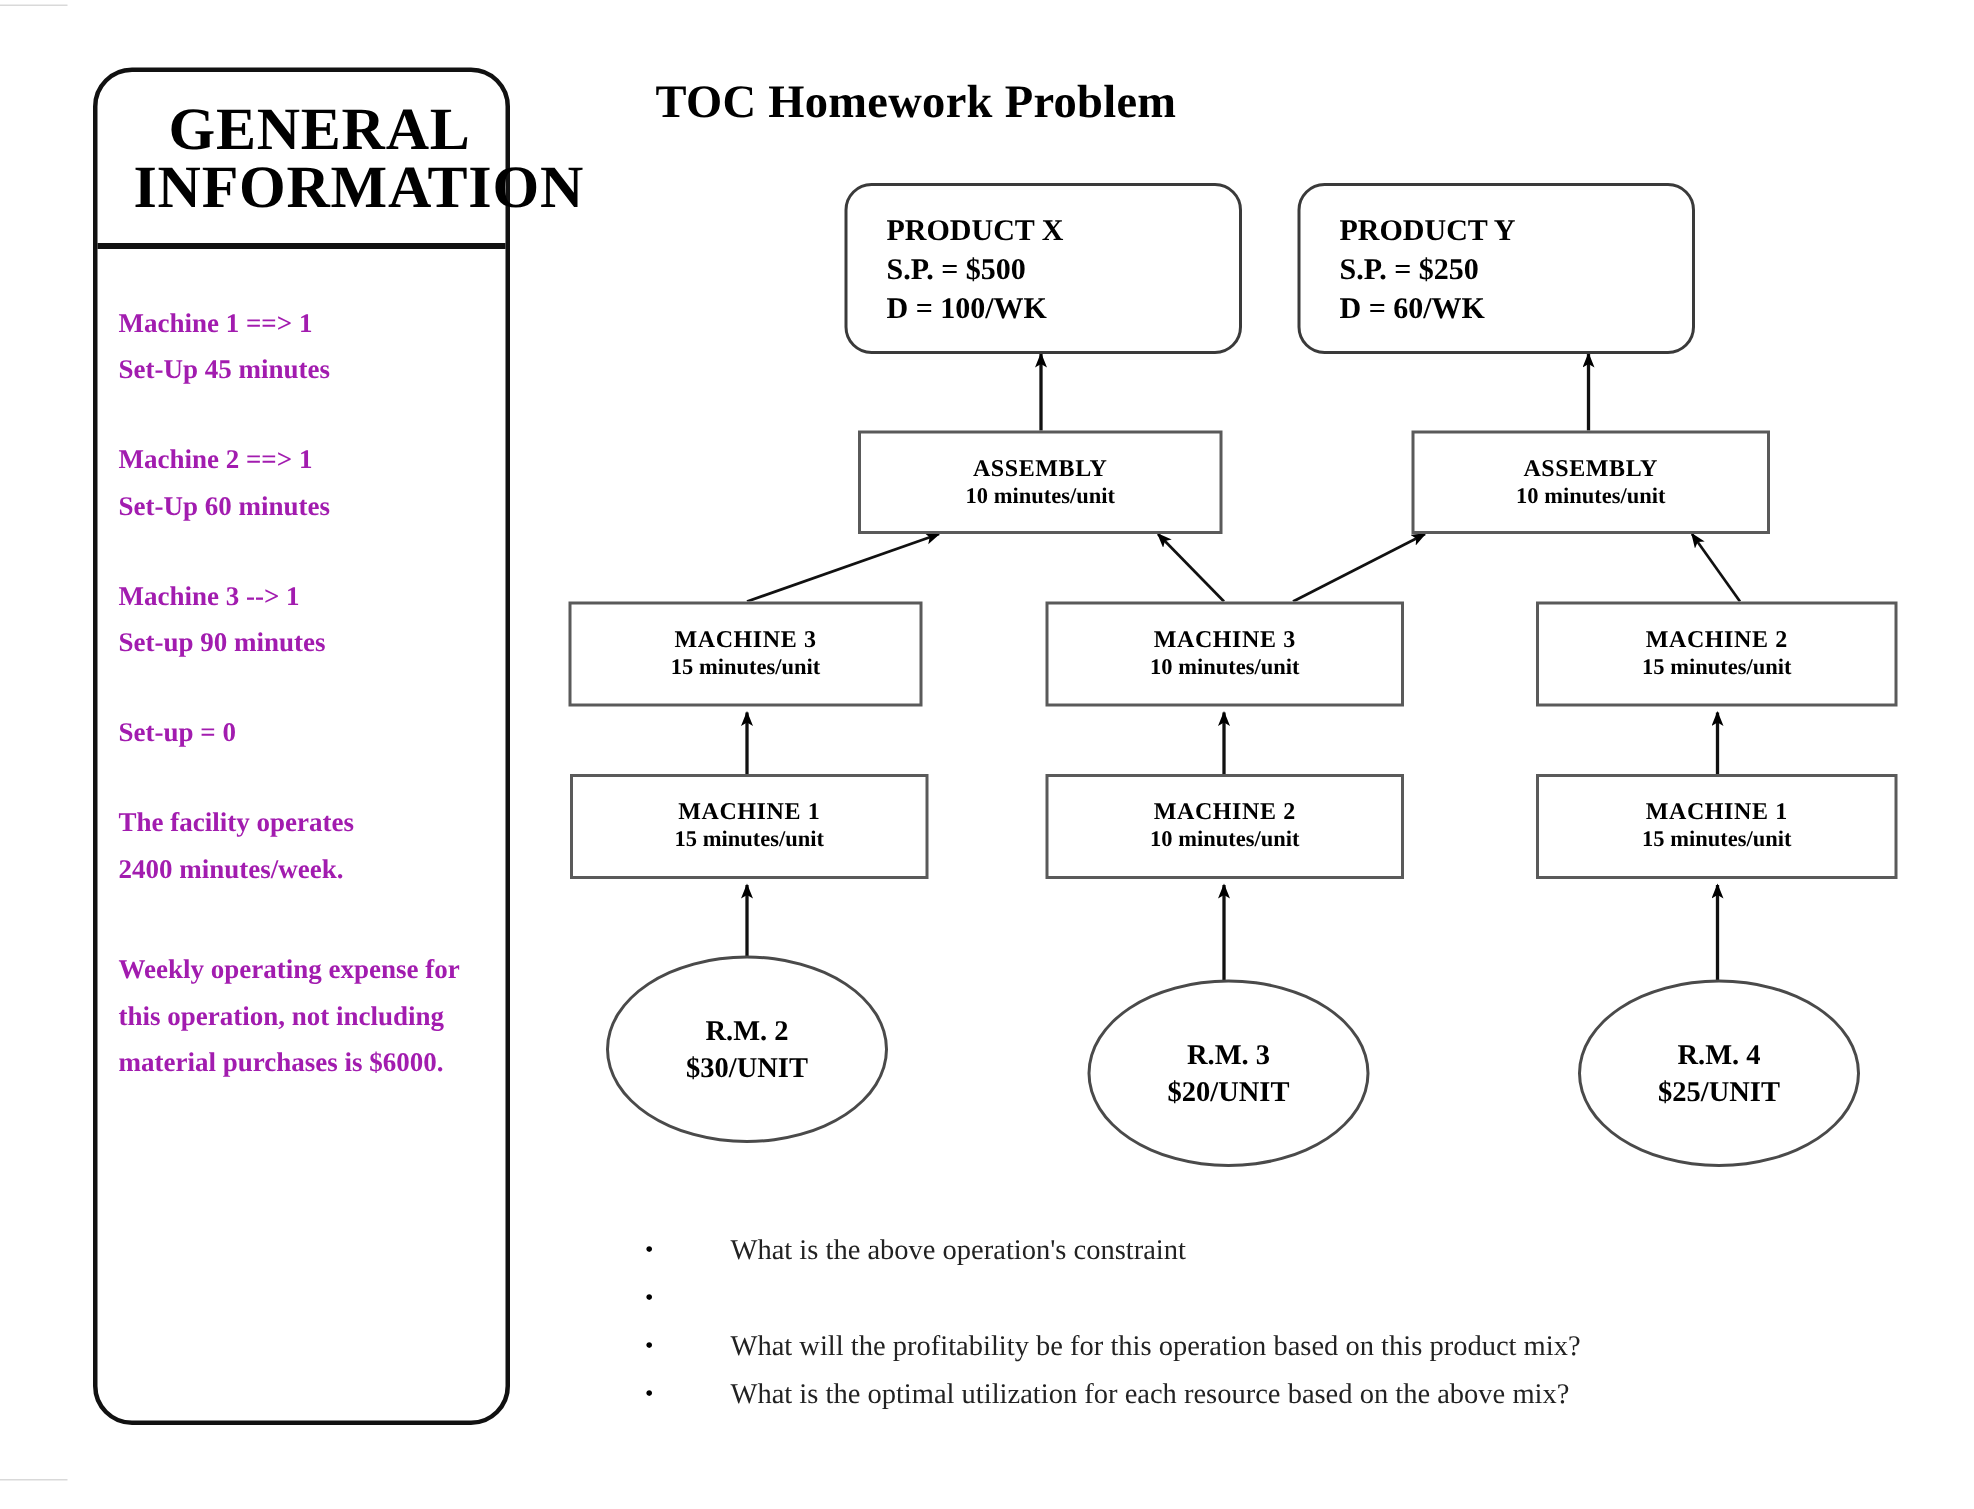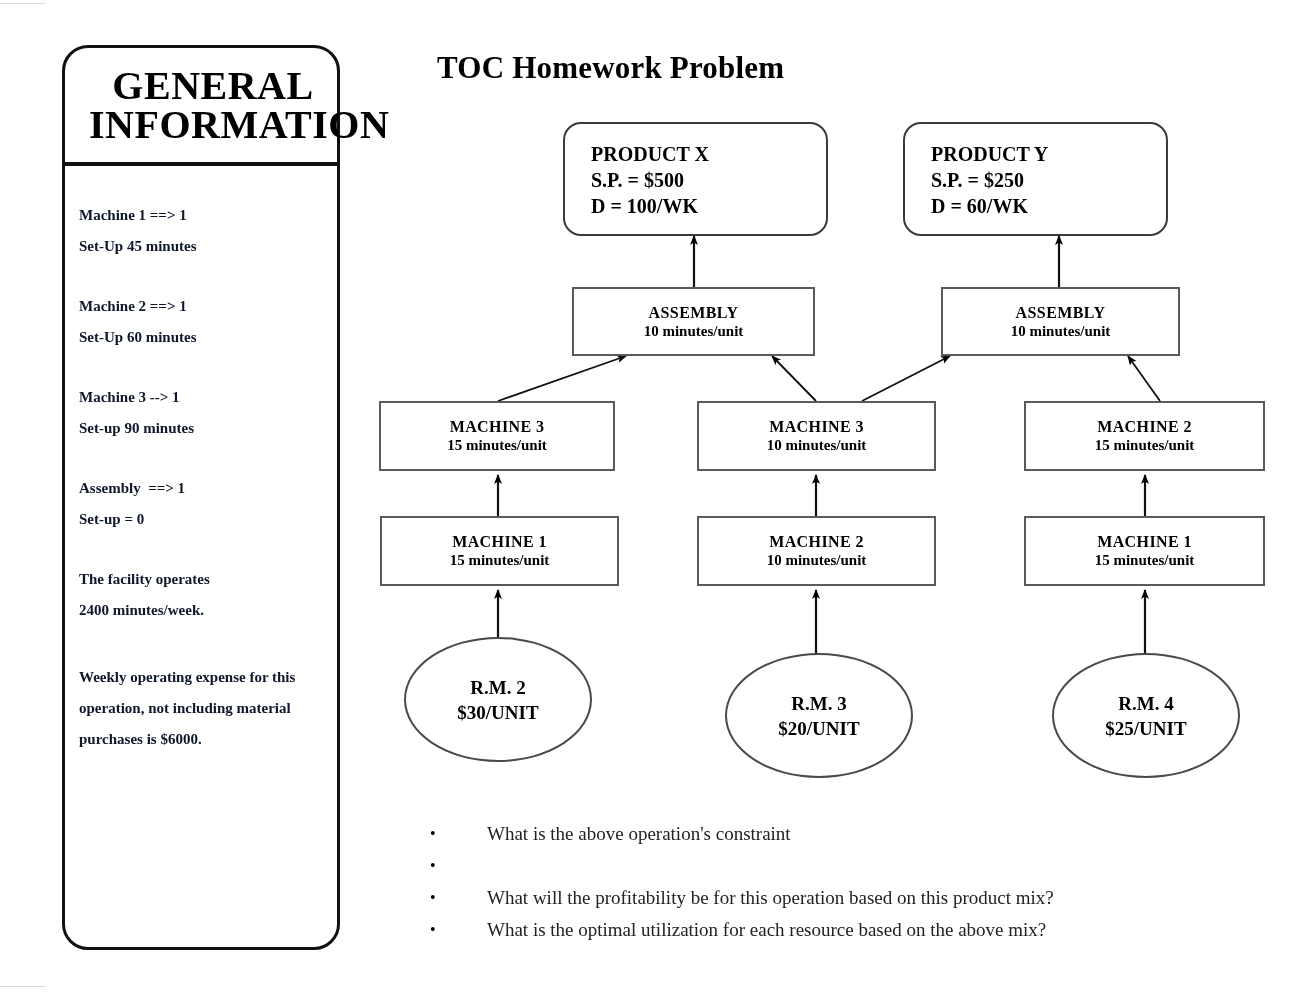--- a/index.html
+++ b/index.html
@@ -89,23 +89,23 @@
     top: 122px;
     width: 100%;
     padding: 30px 0 0 14px;
     box-sizing: border-box;
   }
   .info-block {
     margin-bottom: 29px;
   }
   .info-line {
     font-weight: bold;
-    font-size: 15px;
+    font-size: 18px;
     line-height: 31px;
-    color: #0f172a;
+    color: #a21caf;
     white-space: pre;
   }
   .info-line.wrap { white-space: normal; width: 250px; margin-top: 36px; }
 
   
   #diagram-title {
     position: absolute;
     left: 437px;
     top: 50px;
     font-size: 31px;
@@ -321,42 +321,41 @@
         </div>
         <div class="info-block">
           <div class="info-line">Machine 2 ==&gt; 1</div>
           <div class="info-line">Set-Up 60 minutes</div>
         </div>
         <div class="info-block">
           <div class="info-line">Machine 3 --&gt; 1</div>
           <div class="info-line">Set-up 90 minutes</div>
         </div>
         <div class="info-block">
-          <div class="info-line">Assembly  ==&gt; 1</div>
           <div class="info-line">Set-up = 0</div>
         </div>
         <div class="info-block">
           <div class="info-line">The facility operates</div>
           <div class="info-line">2400 minutes/week.</div>
         </div>
         <div class="info-block">
           <div class="info-line wrap">Weekly operating expense for this operation, not including material purchases is $6000.</div>
         </div>
       </div>
     </div>
 
     <div id="diagram-title">TOC Homework Problem</div>
 
     <div class="node product-box" style="left:563px; top:122px; width:265px; height:114px;">
       <div class="ln">PRODUCT X</div>
       <div class="ln">S.P. = $500</div>
       <div class="ln">D = 100/WK</div>
     </div>
 
-    <div class="node product-box" style="left:903px; top:122px; width:265px; height:114px;">
+    <div class="node product-box" style="left:865px; top:122px; width:265px; height:114px;">
       <div class="ln">PRODUCT Y</div>
       <div class="ln">S.P. = $250</div>
       <div class="ln">D = 60/WK</div>
     </div>
 
     <div class="node rect-box" style="left:572px; top:287px; width:243px; height:69px;">
       <div class="t1">ASSEMBLY</div>
       <div class="t2">10 minutes/unit</div>
     </div>
 

